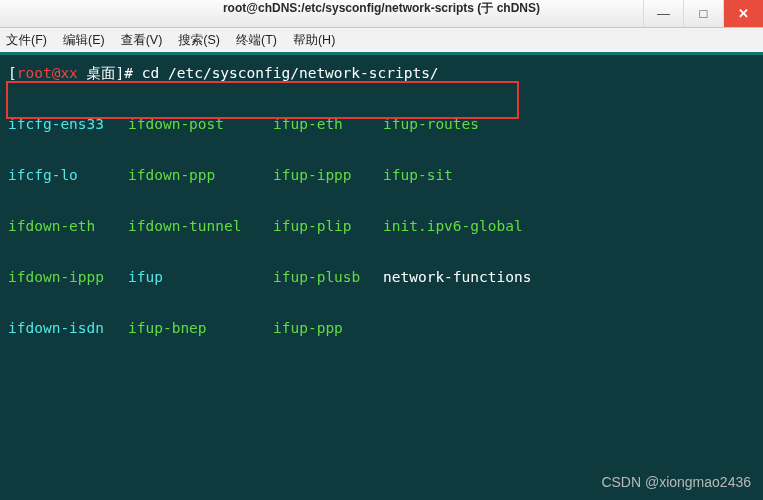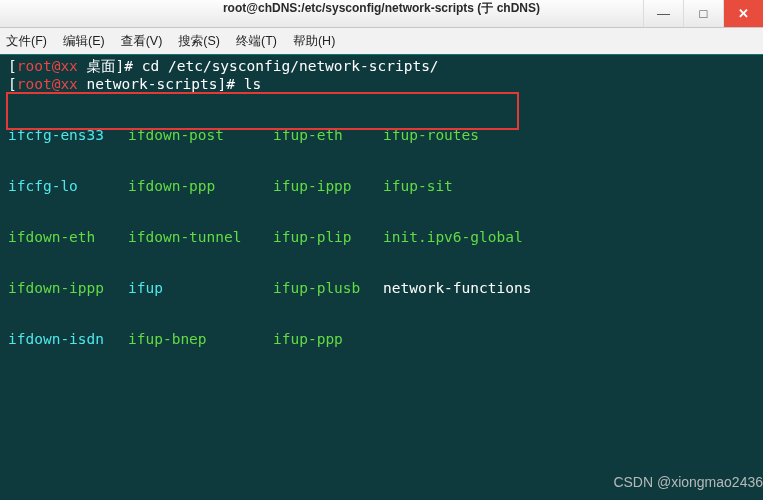--- a/index.html
+++ b/index.html
@@ -44,32 +44,32 @@
     border-left: 1px solid #dcdcdc;
   }
   .win-btn.close {
     background: #e74c3c;
     color: #fff;
     font-weight: 700;
   }
   .menubar {
     height: 27px;
     background: #f2f2f2;
-    border-bottom: 1px solid #0f766e;
+    border-bottom: 3px solid #0f766e;
     display: flex;
     align-items: center;
     padding: 0 6px;
     font-family: "Segoe UI","Microsoft YaHei",Arial,sans-serif;
     font-size: 12.5px;
     color: #222;
     gap: 16px;
   }
   .terminal {
     background: #0e3a3e;
-    padding: 2px 8px 8px 8px;
+    padding: 9px 8px 8px 8px;
     color: #fff;
     font-size: 14.5px;
     line-height: 18px;
     letter-spacing: 0px;
   }
   .line { white-space: pre; }
   .prompt-open, .prompt-close, .cmd { color: #ffffff; }
   .user   { color: #e44; }
   .host   { color: #e44; }
   .at     { color: #e44; }
@@ -96,21 +96,21 @@
   .cursor {
     display: inline-block;
     width: 9px;
     height: 16px;
     background: #fff;
     vertical-align: text-bottom;
     margin-left: 2px;
   }
   .watermark {
     position: absolute;
-    right: 0;
+    right: 12px;
     bottom: 10px;
     font-family: Arial, sans-serif;
     font-size: 14px;
     color: #c6c6c6;
     opacity: .9;
   }
 </style>
 </head>
 <body>
 
@@ -128,21 +128,20 @@
   <span>编辑(E)</span>
   <span>查看(V)</span>
   <span>搜索(S)</span>
   <span>终端(T)</span>
   <span>帮助(H)</span>
 </div>
 
 <div class="terminal">
   <div class="line"><span class="prompt-open">[</span><span class="user">root</span><span class="at">@</span><span class="host">xx</span><span> </span><span class="path">桌面</span><span class="prompt-close">]</span><span class="hash">#</span><span class="cmd"> cd /etc/sysconfig/network-scripts/</span></div>
 
-  <div class="line"><span class="prompt-open">[</span><span class="user">root</span><span class="at">@</span><span class="host">xx</span><span> </span><span class="path">network-scripts</span><span class="prompt-close">]</span><span class="hash">#</span><span class="cmd"> ls</span></div>
 
   <div class="listing" id="listing">
     <div class="red-box"></div>
   <div class="line"><span class="col c1 cyan">ifcfg-ens33</span><span class="col c2 green">ifdown-post</span><span class="col c3 green">ifup-eth</span><span class="col c4 green">ifup-routes</span></div>
       <div class="line"><span class="col c1 cyan">ifcfg-lo</span><span class="col c2 green">ifdown-ppp</span><span class="col c3 green">ifup-ippp</span><span class="col c4 green">ifup-sit</span></div>
       <div class="line"><span class="col c1 green">ifdown-eth</span><span class="col c2 green">ifdown-tunnel</span><span class="col c3 green">ifup-plip</span><span class="col c4 green">init.ipv6-global</span></div>
       <div class="line"><span class="col c1 green">ifdown-ippp</span><span class="col c2 cyan">ifup</span><span class="col c3 green">ifup-plusb</span><span class="col c4 white">network-functions</span></div>
       <div class="line"><span class="col c1 cyan">ifdown-isdn</span><span class="col c2 green">ifup-bnep</span><span class="col c3 green">ifup-ppp</span><span class="col c4 white"></span></div>
     </div>
 

